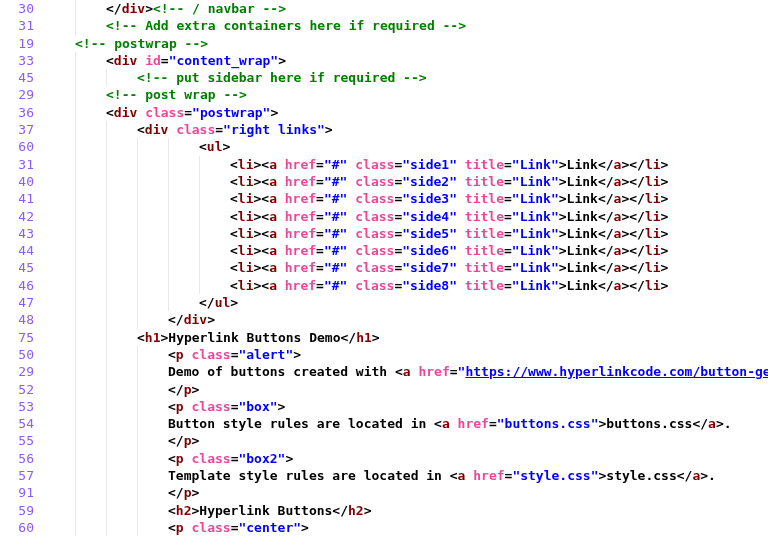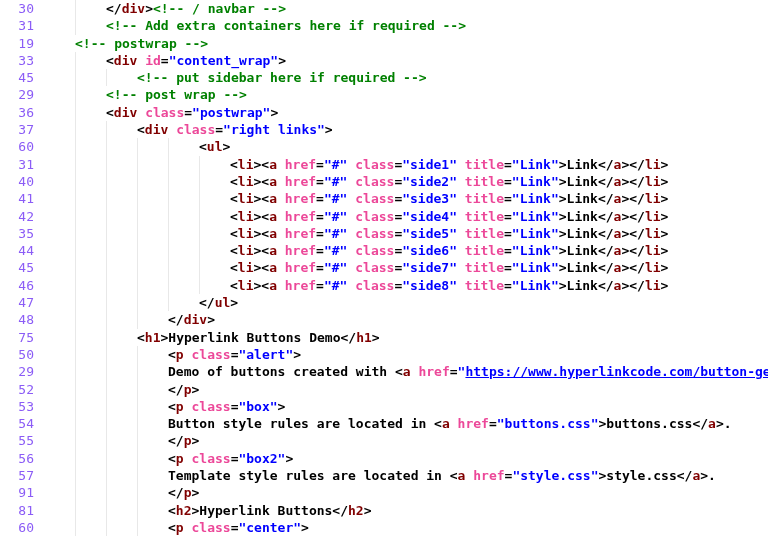--- a/index.html
+++ b/index.html
@@ -48,32 +48,32 @@
     <div class="ln">33</div>
     <div class="ln">45</div>
     <div class="ln">29</div>
     <div class="ln">36</div>
     <div class="ln">37</div>
     <div class="ln">60</div>
     <div class="ln">31</div>
     <div class="ln">40</div>
     <div class="ln">41</div>
     <div class="ln">42</div>
-    <div class="ln">35</div>
+    <div class="ln">43</div>
     <div class="ln">44</div>
     <div class="ln">45</div>
     <div class="ln">46</div>
     <div class="ln">47</div>
     <div class="ln">48</div>
     <div class="ln">75</div>
     <div class="ln">50</div>
     <div class="ln">29</div>
     <div class="ln">52</div>
     <div class="ln">53</div>
     <div class="ln">54</div>
     <div class="ln">55</div>
     <div class="ln">56</div>
     <div class="ln">57</div>
     <div class="ln">91</div>
-    <div class="ln">81</div>
+    <div class="ln">59</div>
     <div class="ln">60</div>
   </div>
 <div class="code"><div class="row"><div class="guide g1"></div><span class="txt" style="padding-left: 62px;"><span class="p">&lt;/</span><span class="t">div</span><span class="p">&gt;</span><span class="c">&lt;!-- / navbar --&gt;</span></span></div><div class="row"><div class="guide g1"></div><span class="txt" style="padding-left: 62px;"><span class="c">&lt;!-- Add extra containers here if required --&gt;</span></span></div><div class="row"><span class="txt" style="padding-left: 31px;"><span class="c">&lt;!-- postwrap --&gt;</span></span></div><div class="row"><div class="guide g1"></div><span class="txt" style="padding-left: 62px;"><span class="p">&lt;</span><span class="t">div</span><span class="p"> </span><span class="a">id</span><span class="p">=</span><span class="s">"content_wrap"</span><span class="p">&gt;</span></span></div><div class="row"><div class="guide g1"></div><div class="guide g2"></div><span class="txt" style="padding-left: 93px;"><span class="c">&lt;!-- put sidebar here if required --&gt;</span></span></div><div class="row"><div class="guide g1"></div><span class="txt" style="padding-left: 62px;"><span class="c">&lt;!-- post wrap --&gt;</span></span></div><div class="row"><div class="guide g1"></div><span class="txt" style="padding-left: 62px;"><span class="p">&lt;</span><span class="t">div</span><span class="p"> </span><span class="a">class</span><span class="p">=</span><span class="s">"postwrap"</span><span class="p">&gt;</span></span></div><div class="row"><div class="guide g1"></div><div class="guide g2"></div><span class="txt" style="padding-left: 93px;"><span class="p">&lt;</span><span class="t">div</span><span class="p"> </span><span class="a">class</span><span class="p">=</span><span class="s">"right links"</span><span class="p">&gt;</span></span></div><div class="row"><div class="guide g1"></div><div class="guide g2"></div><div class="guide g3"></div><div class="guide g4"></div><span class="txt" style="padding-left: 155px;"><span class="p">&lt;</span><span class="t">ul</span><span class="p">&gt;</span></span></div><div class="row"><div class="guide g1"></div><div class="guide g2"></div><div class="guide g3"></div><div class="guide g4"></div><div class="guide g5"></div><span class="txt" style="padding-left: 186px;"><span class="p">&lt;</span><span class="t">li</span><span class="p">&gt;&lt;</span><span class="t">a</span><span class="p"> </span><span class="a">href</span><span class="p">=</span><span class="s">"#"</span><span class="p"> </span><span class="a">class</span><span class="p">=</span><span class="s">"side1"</span><span class="p"> </span><span class="a">title</span><span class="p">=</span><span class="s">"Link"</span><span class="p">&gt;Link&lt;/</span><span class="t">a</span><span class="p">&gt;&lt;/</span><span class="t">li</span><span class="p">&gt;</span></span></div><div class="row"><div class="guide g1"></div><div class="guide g2"></div><div class="guide g3"></div><div class="guide g4"></div><div class="guide g5"></div><span class="txt" style="padding-left: 186px;"><span class="p">&lt;</span><span class="t">li</span><span class="p">&gt;&lt;</span><span class="t">a</span><span class="p"> </span><span class="a">href</span><span class="p">=</span><span class="s">"#"</span><span class="p"> </span><span class="a">class</span><span class="p">=</span><span class="s">"side2"</span><span class="p"> </span><span class="a">title</span><span class="p">=</span><span class="s">"Link"</span><span class="p">&gt;Link&lt;/</span><span class="t">a</span><span class="p">&gt;&lt;/</span><span class="t">li</span><span class="p">&gt;</span></span></div><div class="row"><div class="guide g1"></div><div class="guide g2"></div><div class="guide g3"></div><div class="guide g4"></div><div class="guide g5"></div><span class="txt" style="padding-left: 186px;"><span class="p">&lt;</span><span class="t">li</span><span class="p">&gt;&lt;</span><span class="t">a</span><span class="p"> </span><span class="a">href</span><span class="p">=</span><span class="s">"#"</span><span class="p"> </span><span class="a">class</span><span class="p">=</span><span class="s">"side3"</span><span class="p"> </span><span class="a">title</span><span class="p">=</span><span class="s">"Link"</span><span class="p">&gt;Link&lt;/</span><span class="t">a</span><span class="p">&gt;&lt;/</span><span class="t">li</span><span class="p">&gt;</span></span></div><div class="row"><div class="guide g1"></div><div class="guide g2"></div><div class="guide g3"></div><div class="guide g4"></div><div class="guide g5"></div><span class="txt" style="padding-left: 186px;"><span class="p">&lt;</span><span class="t">li</span><span class="p">&gt;&lt;</span><span class="t">a</span><span class="p"> </span><span class="a">href</span><span class="p">=</span><span class="s">"#"</span><span class="p"> </span><span class="a">class</span><span class="p">=</span><span class="s">"side4"</span><span class="p"> </span><span class="a">title</span><span class="p">=</span><span class="s">"Link"</span><span class="p">&gt;Link&lt;/</span><span class="t">a</span><span class="p">&gt;&lt;/</span><span class="t">li</span><span class="p">&gt;</span></span></div><div class="row"><div class="guide g1"></div><div class="guide g2"></div><div class="guide g3"></div><div class="guide g4"></div><div class="guide g5"></div><span class="txt" style="padding-left: 186px;"><span class="p">&lt;</span><span class="t">li</span><span class="p">&gt;&lt;</span><span class="t">a</span><span class="p"> </span><span class="a">href</span><span class="p">=</span><span class="s">"#"</span><span class="p"> </span><span class="a">class</span><span class="p">=</span><span class="s">"side5"</span><span class="p"> </span><span class="a">title</span><span class="p">=</span><span class="s">"Link"</span><span class="p">&gt;Link&lt;/</span><span class="t">a</span><span class="p">&gt;&lt;/</span><span class="t">li</span><span class="p">&gt;</span></span></div><div class="row"><div class="guide g1"></div><div class="guide g2"></div><div class="guide g3"></div><div class="guide g4"></div><div class="guide g5"></div><span class="txt" style="padding-left: 186px;"><span class="p">&lt;</span><span class="t">li</span><span class="p">&gt;&lt;</span><span class="t">a</span><span class="p"> </span><span class="a">href</span><span class="p">=</span><span class="s">"#"</span><span class="p"> </span><span class="a">class</span><span class="p">=</span><span class="s">"side6"</span><span class="p"> </span><span class="a">title</span><span class="p">=</span><span class="s">"Link"</span><span class="p">&gt;Link&lt;/</span><span class="t">a</span><span class="p">&gt;&lt;/</span><span class="t">li</span><span class="p">&gt;</span></span></div><div class="row"><div class="guide g1"></div><div class="guide g2"></div><div class="guide g3"></div><div class="guide g4"></div><div class="guide g5"></div><span class="txt" style="padding-left: 186px;"><span class="p">&lt;</span><span class="t">li</span><span class="p">&gt;&lt;</span><span class="t">a</span><span class="p"> </span><span class="a">href</span><span class="p">=</span><span class="s">"#"</span><span class="p"> </span><span class="a">class</span><span class="p">=</span><span class="s">"side7"</span><span class="p"> </span><span class="a">title</span><span class="p">=</span><span class="s">"Link"</span><span class="p">&gt;Link&lt;/</span><span class="t">a</span><span class="p">&gt;&lt;/</span><span class="t">li</span><span class="p">&gt;</span></span></div><div class="row"><div class="guide g1"></div><div class="guide g2"></div><div class="guide g3"></div><div class="guide g4"></div><div class="guide g5"></div><span class="txt" style="padding-left: 186px;"><span class="p">&lt;</span><span class="t">li</span><span class="p">&gt;&lt;</span><span class="t">a</span><span class="p"> </span><span class="a">href</span><span class="p">=</span><span class="s">"#"</span><span class="p"> </span><span class="a">class</span><span class="p">=</span><span class="s">"side8"</span><span class="p"> </span><span class="a">title</span><span class="p">=</span><span class="s">"Link"</span><span class="p">&gt;Link&lt;/</span><span class="t">a</span><span class="p">&gt;&lt;/</span><span class="t">li</span><span class="p">&gt;</span></span></div><div class="row"><div class="guide g1"></div><div class="guide g2"></div><div class="guide g3"></div><div class="guide g4"></div><span class="txt" style="padding-left: 155px;"><span class="p">&lt;/</span><span class="t">ul</span><span class="p">&gt;</span></span></div><div class="row"><div class="guide g1"></div><div class="guide g2"></div><div class="guide g3"></div><span class="txt" style="padding-left: 124px;"><span class="p">&lt;/</span><span class="t">div</span><span class="p">&gt;</span></span></div><div class="row"><div class="guide g1"></div><div class="guide g2"></div><span class="txt" style="padding-left: 93px;"><span class="p">&lt;</span><span class="t">h1</span><span class="p">&gt;Hyperlink Buttons Demo&lt;/</span><span class="t">h1</span><span class="p">&gt;</span></span></div><div class="row"><div class="guide g1"></div><div class="guide g2"></div><div class="guide g3"></div><span class="txt" style="padding-left: 124px;"><span class="p">&lt;</span><span class="t">p</span><span class="p"> </span><span class="a">class</span><span class="p">=</span><span class="s">"alert"</span><span class="p">&gt;</span></span></div><div class="row"><div class="guide g1"></div><div class="guide g2"></div><div class="guide g3"></div><span class="txt" style="padding-left: 124px;"><span class="p">Demo of buttons created with &lt;</span><span class="t">a</span><span class="p"> </span><span class="a">href</span><span class="p">=</span><span class="s">"</span><span class="link">https://www.hyperlinkcode.com/button-generator/</span></span></div><div class="row"><div class="guide g1"></div><div class="guide g2"></div><div class="guide g3"></div><span class="txt" style="padding-left: 124px;"><span class="p">&lt;/</span><span class="t">p</span><span class="p">&gt;</span></span></div><div class="row"><div class="guide g1"></div><div class="guide g2"></div><div class="guide g3"></div><span class="txt" style="padding-left: 124px;"><span class="p">&lt;</span><span class="t">p</span><span class="p"> </span><span class="a">class</span><span class="p">=</span><span class="s">"box"</span><span class="p">&gt;</span></span></div><div class="row"><div class="guide g1"></div><div class="guide g2"></div><div class="guide g3"></div><span class="txt" style="padding-left: 124px;"><span class="p">Button style rules are located in &lt;</span><span class="t">a</span><span class="p"> </span><span class="a">href</span><span class="p">=</span><span class="s">"buttons.css"</span><span class="p">&gt;buttons.css&lt;/</span><span class="t">a</span><span class="p">&gt;.</span></span></div><div class="row"><div class="guide g1"></div><div class="guide g2"></div><div class="guide g3"></div><span class="txt" style="padding-left: 124px;"><span class="p">&lt;/</span><span class="t">p</span><span class="p">&gt;</span></span></div><div class="row"><div class="guide g1"></div><div class="guide g2"></div><div class="guide g3"></div><span class="txt" style="padding-left: 124px;"><span class="p">&lt;</span><span class="t">p</span><span class="p"> </span><span class="a">class</span><span class="p">=</span><span class="s">"box2"</span><span class="p">&gt;</span></span></div><div class="row"><div class="guide g1"></div><div class="guide g2"></div><div class="guide g3"></div><span class="txt" style="padding-left: 124px;"><span class="p">Template style rules are located in &lt;</span><span class="t">a</span><span class="p"> </span><span class="a">href</span><span class="p">=</span><span class="s">"style.css"</span><span class="p">&gt;style.css&lt;/</span><span class="t">a</span><span class="p">&gt;.</span></span></div><div class="row"><div class="guide g1"></div><div class="guide g2"></div><div class="guide g3"></div><span class="txt" style="padding-left: 124px;"><span class="p">&lt;/</span><span class="t">p</span><span class="p">&gt;</span></span></div><div class="row"><div class="guide g1"></div><div class="guide g2"></div><div class="guide g3"></div><span class="txt" style="padding-left: 124px;"><span class="p">&lt;</span><span class="t">h2</span><span class="p">&gt;Hyperlink Buttons&lt;/</span><span class="t">h2</span><span class="p">&gt;</span></span></div><div class="row"><div class="guide g1"></div><div class="guide g2"></div><div class="guide g3"></div><span class="txt" style="padding-left: 124px;"><span class="p">&lt;</span><span class="t">p</span><span class="p"> </span><span class="a">class</span><span class="p">=</span><span class="s">"center"</span><span class="p">&gt;</span></span></div></div>
 
 </body></html>

